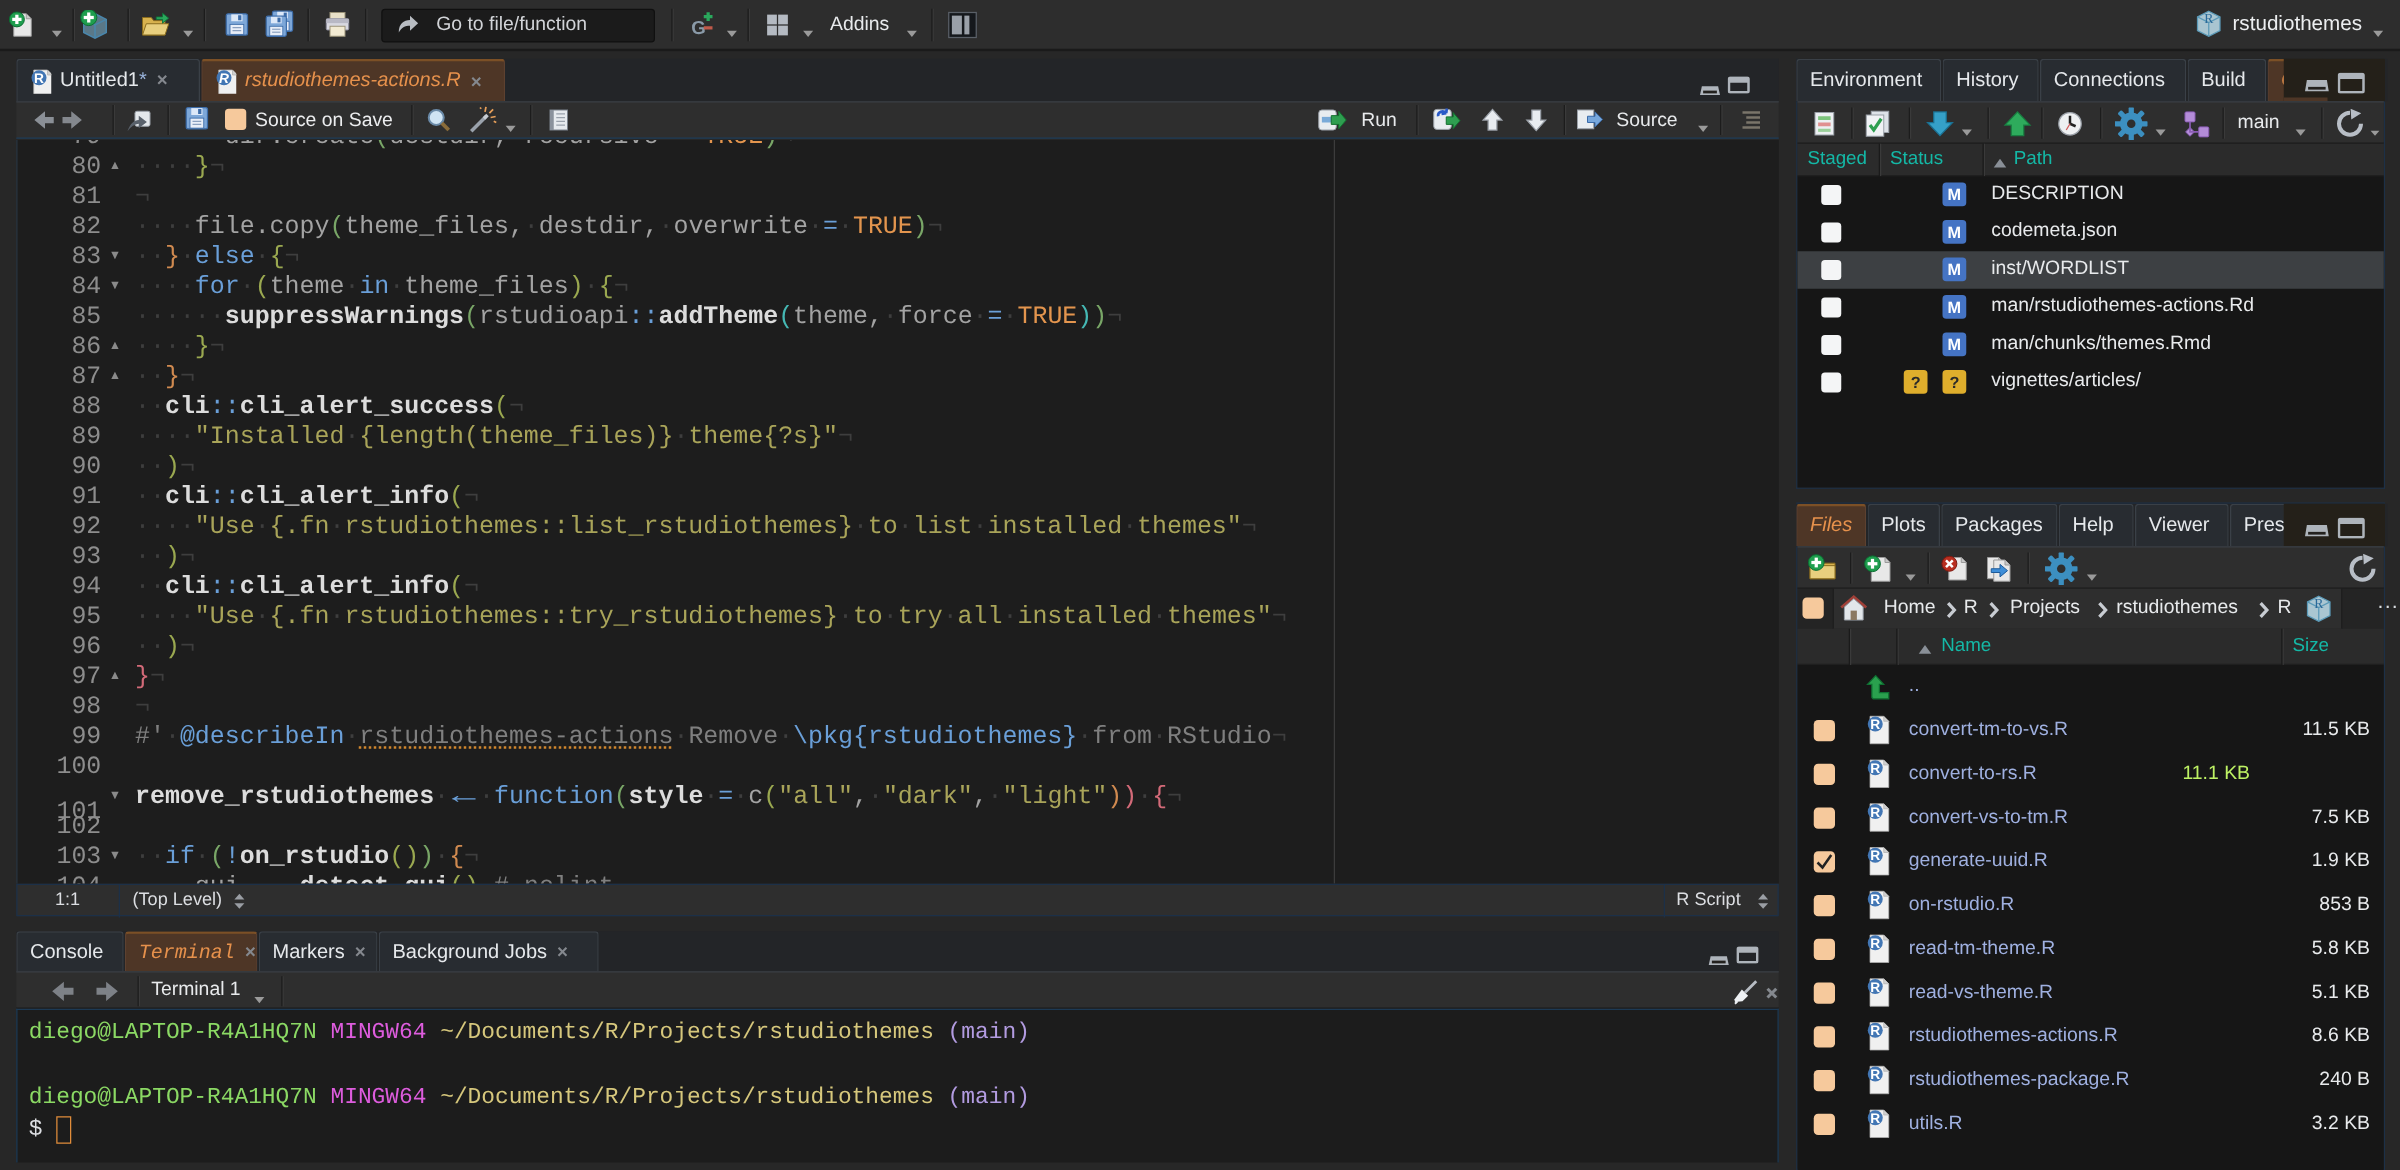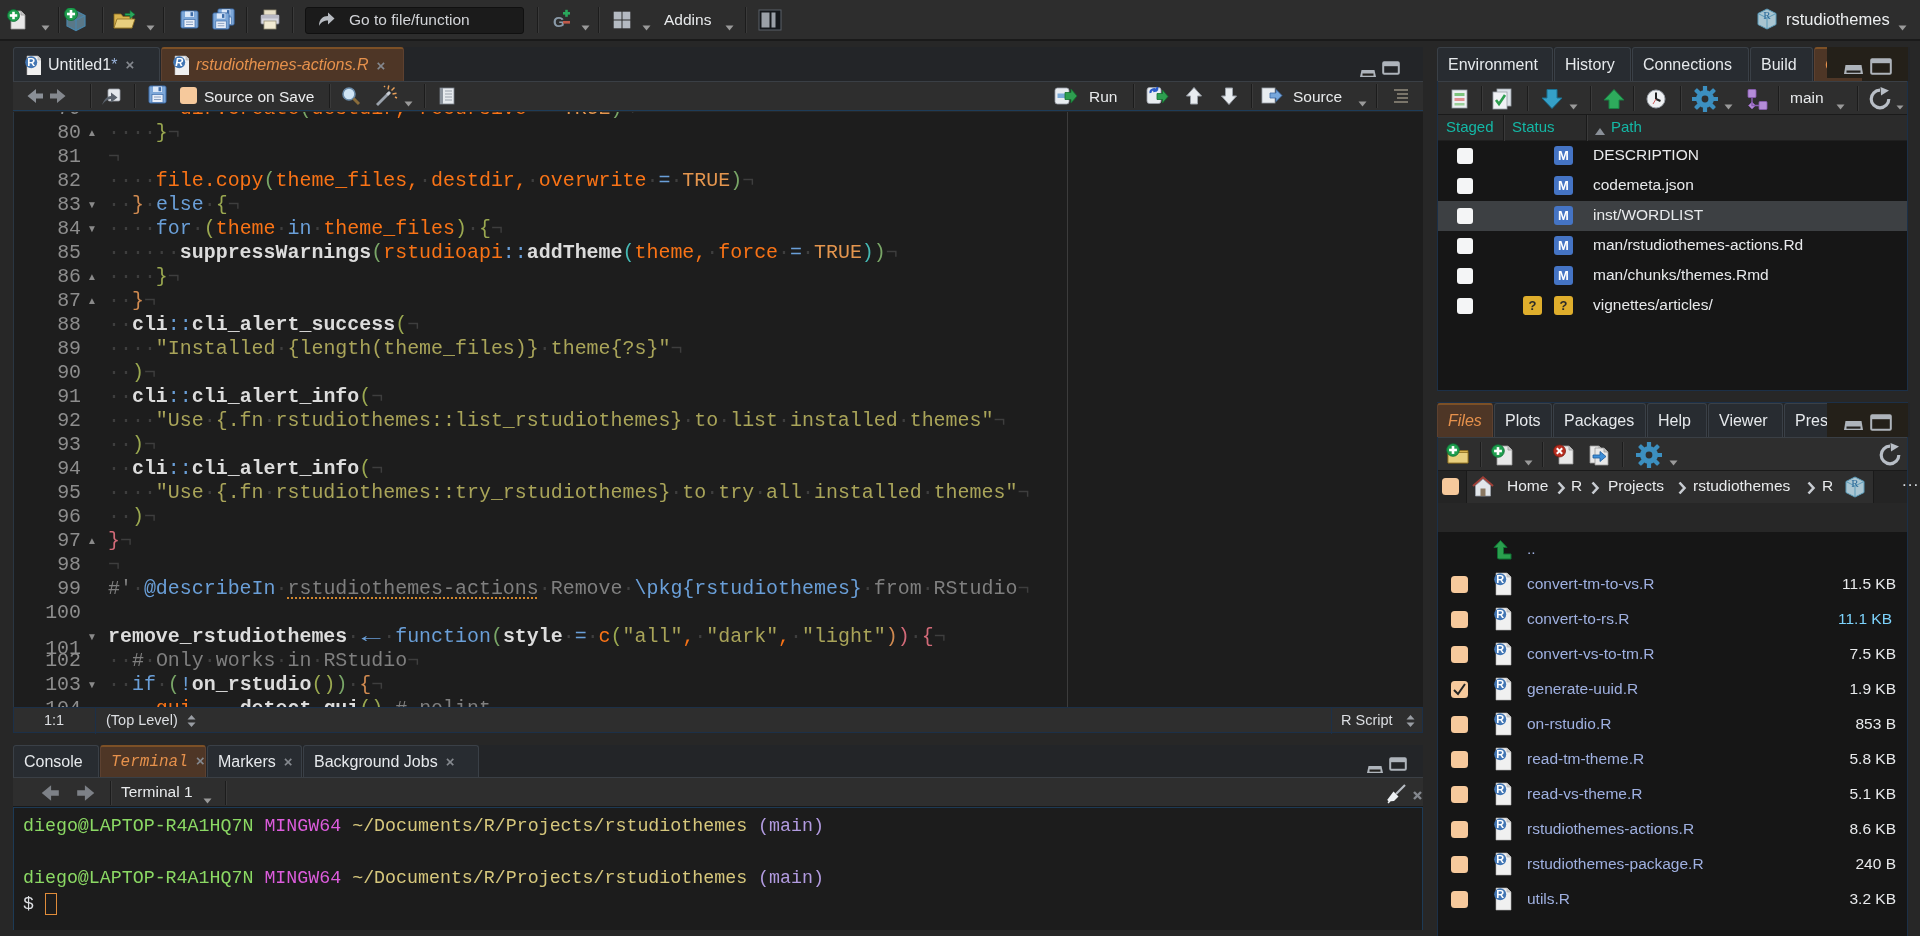--- a/index.html
+++ b/index.html
@@ -7,21 +7,21 @@
 .tb { background:#2d2d2d; }
 .sep { position:absolute; width:1px; background:#1c1c1c; box-shadow:1px 0 0 #3a3a3a; }
 .tab { position:absolute; top:0; height:100%; background:#282c31; border:1px solid #3a4047; border-bottom:none; border-radius:3px 3px 0 0; color:#e6e9ec; font-size:16px; display:flex; align-items:center; padding:0 10px; white-space:nowrap;}
 .tab.active { background:#4e3626; border-color:#5d4130; border-top:2px solid #7c5026; color:#e6914c; font-style:italic; }
 .x { color:#84888e; font-size:15px; margin-left:8px; font-style:normal; font-weight:bold;}
 .mono { font-family:"Liberation Mono",monospace; }
 .code-line { position:absolute; left:0; width:100%; height:24px; white-space:pre; font-family:"Liberation Mono",monospace; font-size:19.95px; line-height:24px; letter-spacing:0px;}
 .gut { position:absolute; text-align:right; color:#8d8d8d; font-family:"Liberation Mono",monospace; font-size:19.9px; line-height:24px;}
 .fold { position:absolute; font-size:10px; color:#8a8a8a; line-height:24px;}
 .d { color:#3e3e3e; }
-.w { color:#f97316; } .wb { color:#dcdcdc; font-weight:bold; }
+.w { color:#a3a3a3; } .wb { color:#dcdcdc; font-weight:bold; }
 .b { color:#6a9fd8; } .s { color:#a9a459; } .ol { color:#9aa850; }
 .gr { color:#79a667; } .cy { color:#45b8b4; } .orr { color:#d08a50; }
 .pk { color:#d26a78; } .co { color:#e3954e; } .cm { color:#7f7f7f; }
 .sq { text-decoration: underline; text-decoration-style: dotted; text-decoration-color:#d0862e; text-underline-offset:4px; }
 .hdr { background:#2b2b2b; color:#14b8a6; font-size:15px; }
 .ui15 { font-size:15.5px; color:#e8eaec; }
 .chk { position:absolute; width:16px; height:16px; border-radius:3px; background:#f4f5f6; }
 .chkp { position:absolute; width:17px; height:17px; border-radius:3.5px; background:#f6c99c; }
 .badge { position:absolute; width:19px; height:19px; border-radius:3px; font-size:13px; font-weight:bold; text-align:center; line-height:19px; }
 .bm { background:#4574c4; color:#fff; }
@@ -318,21 +318,20 @@
     <div class="code-line" style="left:94px;top:417px;"><span class="pk">}</span><span class="d">¬</span></div>
     <div class="gut" style="left:0px;top:441px;width:67px;">98</div>
     <div class="code-line" style="left:94px;top:441px;"><span class="d">¬</span></div>
     <div class="gut" style="left:0px;top:465px;width:67px;">99</div>
     <div class="code-line" style="left:94px;top:465px;"><span class="cm">#'</span><span class="d">·</span><span class="b">@describeIn</span><span class="d">·</span><span class="cm sq">rstudiothemes-actions</span><span class="d">·</span><span class="cm">Remove</span><span class="d">·</span><span class="b">\pkg{rstudiothemes}</span><span class="d">·</span><span class="cm">from</span><span class="d">·</span><span class="cm">RStudio</span><span class="d">¬</span></div>
     <div class="gut" style="left:0px;top:489px;width:67px;">100</div>
     <div class="gut" style="left:0px;top:513px;width:67px;margin-top:12px;">101</div>
     <div class="fold" style="left:73px;top:513px;">▼</div>
     <div class="code-line" style="left:94px;top:513px;"><span class="wb">remove_rstudiothemes</span><span class="d">·</span><span class="b" style="display:inline-block;width:23.96px;text-align:center;"><span style="display:inline-block;transform:scaleX(1.6);">←</span></span><span class="d">·</span><span class="b">function</span><span class="gr">(</span><span class="wb">style</span><span class="d">·</span><span class="b">=</span><span class="d">·</span><span class="w">c</span><span class="ol">(</span><span class="s">"all"</span><span class="w">,</span><span class="d">·</span><span class="s">"dark"</span><span class="w">,</span><span class="d">·</span><span class="s">"light"</span><span class="orr">)</span><span class="pk">)</span><span class="d">·</span><span class="pk">{</span><span class="d">¬</span></div>
     <div class="gut" style="left:0px;top:537px;width:67px;">102</div>
-    <div class="code-line" style="left:94px;top:537px;"><span class="d">··</span><span class="cm">#</span><span class="d">·</span><span class="cm">Only</span><span class="d">·</span><span class="cm">works</span><span class="d">·</span><span class="cm">in</span><span class="d">·</span><span class="cm">RStudio</span><span class="d">¬</span></div>
     <div class="gut" style="left:0px;top:561px;width:67px;">103</div>
     <div class="fold" style="left:73px;top:561px;">▼</div>
     <div class="code-line" style="left:94px;top:561px;"><span class="d">··</span><span class="b">if</span><span class="d">·</span><span class="gr">(</span><span class="b">!</span><span class="wb">on_rstudio</span><span class="ol">()</span><span class="gr">)</span><span class="d">·</span><span class="orr">{</span><span class="d">¬</span></div>
     <div class="gut" style="left:0px;top:585px;width:67px;">104</div>
     <div class="code-line" style="left:94px;top:585px;"><span class="d">····</span><span class="w">gui</span><span class="d">·</span><span class="b" style="display:inline-block;width:23.96px;text-align:center;"><span style="display:inline-block;transform:scaleX(1.6);">←</span></span><span class="d">·</span><span class="wb">detect_gui</span><span class="ol">()</span><span class="d">·</span><span class="cm">#</span><span class="d">·</span><span class="cm">nolint</span></div>
   </div>
 <div class="abs" style="left:13px;top:707px;width:1410px;height:26px;background:#2e2e2e;border:1px solid #1c3048;font-size:14.5px;color:#dcdee2;">
     <div class="abs" style="left:30px;top:4px;">1:1</div>
     <div class="abs" style="left:81px;top:0;width:1px;height:26px;background:#1c3048;"></div>
     <div class="abs" style="left:92px;top:4px;">(Top Level)</div>
@@ -630,20 +629,30 @@
       <div class="abs ui15" style="left:384px;top:6px;">R</div>
       <div class="abs" style="left:406px;top:5px;"><svg width="23" height="23" viewBox="0 0 23 23" style="">
           <g opacity="1.0">
 <path d="M11 1 L20 5.5 L20 16.5 L11 21 L2 16.5 L2 5.5 Z" fill="#bfe0ef" fill-opacity="0.85" stroke="#5b9ab8" stroke-width="1"></path>
 <path d="M2 5.5 L11 10 L20 5.5 M11 10 L11 21" fill="none" stroke="#5b9ab8" stroke-width="1"></path>
 <text x="11" y="10.5" font-size="11" font-family="Liberation Serif" fill="#2a6a9a" text-anchor="middle">R</text>
           </g>
         </svg></div>
       <div class="abs" style="left:464px;top:0px;color:#d8dcE0;font-size:17px;letter-spacing:1px;">...</div>
     </div>
+    <div class="abs hdr" style="left:0;top:100px;width:100%;height:29px;border-bottom:1px solid #1f1f1f;">
+      <div class="abs" style="left:41px;top:0;width:1px;height:29px;background:#1a1a1a;box-shadow:1px 0 0 #3a3a3a;"></div>
+      <div class="abs" style="left:79px;top:0;width:1px;height:29px;background:#1a1a1a;box-shadow:1px 0 0 #3a3a3a;"></div>
+      <div class="abs" style="left:96px;top:8px;"><svg width="12" height="9" viewBox="0 0 12 9" style="">
+          <path d="M6 1 L11 8 L1 8 Z" fill="#8a9098"></path>
+        </svg></div>
+      <div class="abs" style="left:115px;top:5px;">Name</div>
+      <div class="abs" style="left:387px;top:0;width:1px;height:29px;background:#1a1a1a;box-shadow:1px 0 0 #3a3a3a;"></div>
+      <div class="abs" style="left:396px;top:5px;">Size</div>
+    </div>
     <div class="abs" style="left:0;top:129px;width:100%;height:404px;background:#161616;font-size:15.5px;">
       <div class="abs" style="left:53px;top:6px;"><svg width="24" height="24" viewBox="0 0 24 24" style="">
           <path d="M3 9.5 L9.5 2.5 L16 9.5 L12.5 9.5 L12.5 16 L20 16 L20 21 L7.5 21 L6.5 20 L6.5 9.5 Z" fill="#2aa04e" stroke="#0f7032" stroke-width="1"></path>
         </svg></div>
       <div class="abs" style="left:89px;top:8px;color:#9fb0e0;">..</div>
       <div class="abs" style="left:0;top:35px;width:100%;height:35px;">
         <div class="chkp" style="left:13px;top:9px;"></div>
         <div class="abs" style="left:55px;top:5px;"><svg width="20" height="24" viewBox="0 0 20 24" style="">
             <path d="M3 1 L14 1 L18 5 L18 23 L3 23 Z" fill="#f0f0f0" stroke="#b0b0b0" stroke-width="0.6"></path>
 <path d="M14 1 L14 5 L18 5" fill="#d0d0d0" stroke="#b0b0b0" stroke-width="0.6"></path>
@@ -655,21 +664,21 @@
       </div>
       <div class="abs" style="left:0;top:70px;width:100%;height:35px;">
         <div class="chkp" style="left:13px;top:9px;"></div>
         <div class="abs" style="left:55px;top:5px;"><svg width="20" height="24" viewBox="0 0 20 24" style="">
             <path d="M3 1 L14 1 L18 5 L18 23 L3 23 Z" fill="#f0f0f0" stroke="#b0b0b0" stroke-width="0.6"></path>
 <path d="M14 1 L14 5 L18 5" fill="#d0d0d0" stroke="#b0b0b0" stroke-width="0.6"></path>
 <circle cx="7.2" cy="7.2" r="6" fill="#4276b4"></circle>
 <text x="7.2" y="11.4" font-size="11" font-family="Liberation Sans" font-weight="bold" fill="#fff" text-anchor="middle">R</text>
           </svg></div>
         <div class="abs" style="left:89px;top:8px;color:#9fb0e0;">convert-to-rs.R</div>
-        <div class="abs" style="left:296px;top:8px;width:158px;text-align:right;color:#7dd3fc;">11.1 KB</div>
+        <div class="abs" style="left:308px;top:8px;width:158px;color:#bef264;">11.1 KB</div>
       </div>
       <div class="abs" style="left:0;top:105px;width:100%;height:35px;">
         <div class="chkp" style="left:13px;top:9px;"></div>
         <div class="abs" style="left:55px;top:5px;"><svg width="20" height="24" viewBox="0 0 20 24" style="">
             <path d="M3 1 L14 1 L18 5 L18 23 L3 23 Z" fill="#f0f0f0" stroke="#b0b0b0" stroke-width="0.6"></path>
 <path d="M14 1 L14 5 L18 5" fill="#d0d0d0" stroke="#b0b0b0" stroke-width="0.6"></path>
 <circle cx="7.2" cy="7.2" r="6" fill="#4276b4"></circle>
 <text x="7.2" y="11.4" font-size="11" font-family="Liberation Sans" font-weight="bold" fill="#fff" text-anchor="middle">R</text>
           </svg></div>
         <div class="abs" style="left:89px;top:8px;color:#9fb0e0;">convert-vs-to-tm.R</div>

